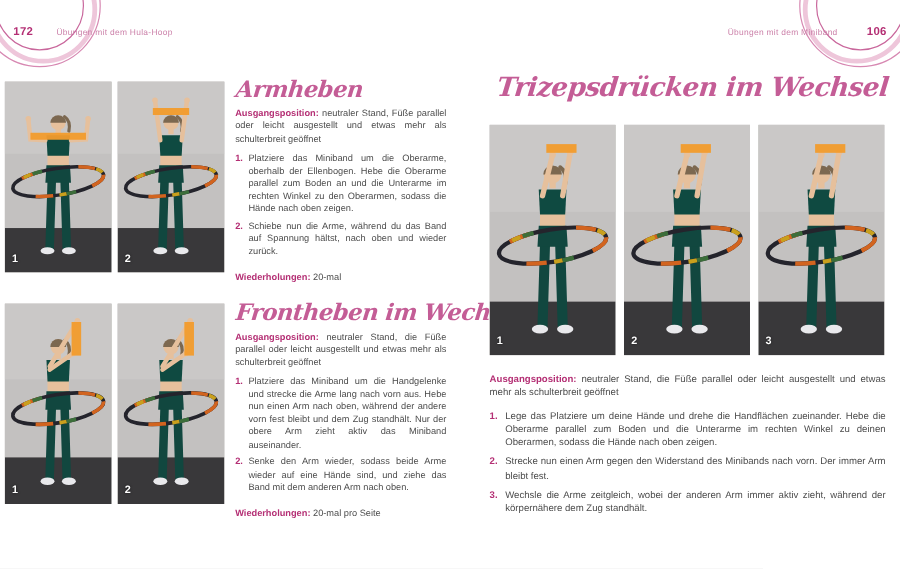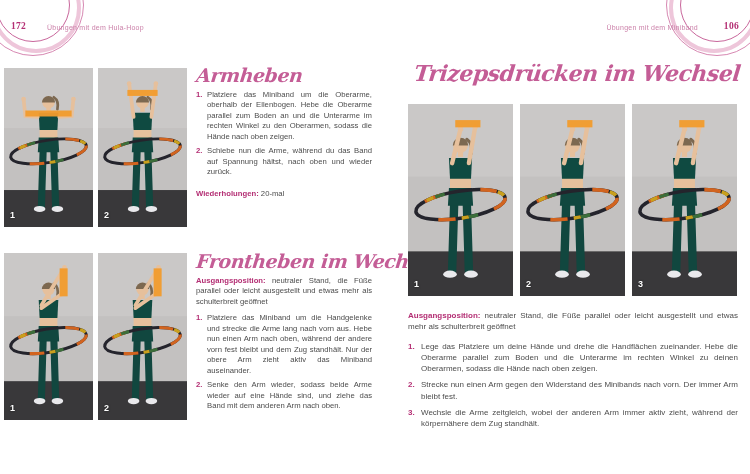--- a/index.html
+++ b/index.html
@@ -15,21 +15,21 @@
   
   .corner{position:absolute;top:0;width:110px;height:62px;overflow:hidden;pointer-events:none;}
   .corner.left{left:0;} .corner.right{right:0;}
   .ring{position:absolute;border-radius:50%;}
   .corner.left .ringA{left:-18px;top:-46px;width:100px;height:100px;border:1.5px solid #d788b2;}
   .corner.left .ringB{left:-9px;top:-37px;width:82px;height:82px;border:4px solid #eec6da;}
   .corner.left .ringC{left:-4px;top:-32px;width:72px;height:72px;border:1.5px solid #c9679c;}
   .corner.right .ringA{right:-18px;top:-46px;width:100px;height:100px;border:1.5px solid #d788b2;}
   .corner.right .ringB{right:-9px;top:-37px;width:82px;height:82px;border:4px solid #eec6da;}
   .corner.right .ringC{right:-4px;top:-32px;width:72px;height:72px;border:1.5px solid #c9679c;}
-  .pagenum{position:absolute;top:21px;font-size:9.5px;font-weight:bold;color:#b42f74;letter-spacing:.3px;font-family:Liberation Serif, serif;}
+  .pagenum{position:absolute;top:21px;font-size:9.5px;font-weight:bold;color:#b42f74;letter-spacing:.3px;}
   .corner.left .pagenum{left:11px;}
   .corner.right .pagenum{right:11px;}
   .runhead{position:absolute;top:24px;font-size:7px;color:#cc82aa;letter-spacing:.25px;}
   .runhead.l{left:47px;}
   .runhead.r{right:52px;text-align:right;}
 
   
   .ex-title{
     font-family:"DejaVu Serif",serif;font-style:italic;font-weight:bold;
     color:#c45d96;white-space:nowrap;transform:skewX(-6deg);transform-origin:left bottom;
@@ -141,20 +141,21 @@
           <circle cx="35" cy="18" r="2.6" fill="#e6c09c"></circle>
           <circle cx="65" cy="18" r="2.6" fill="#e6c09c"></circle>
           <line x1="33" y1="29" x2="67" y2="29" stroke="#f39c2d" stroke-width="7" opacity="0.95"></line>
         </svg>
         <span class="photo-label">2</span>
       </div>
     </div>
 
   <div class="txtcol" id="l1-text">
     <div class="ex-title">Armheben</div>
+    <p class="intro"><span class="pinklab">Ausgangsposition:</span> <span>neutraler Stand, Füße parallel oder leicht ausgestellt und etwas mehr als schulterbreit geöffnet</span></p>
     <div>
 
         <div class="step">
           <span class="step-num">1.</span>
           <span class="step-text">Platziere das Miniband um die Oberarme, oberhalb der Ellenbogen. Hebe die Oberarme parallel zum Boden an und die Unterarme im rechten Winkel zu den Oberarmen, sodass die Hände nach oben zeigen.</span>
         </div>
 
         <div class="step">
           <span class="step-num">2.</span>
           <span class="step-text">Schiebe nun die Arme, während du das Band auf Spannung hältst, nach oben und wieder zurück.</span>
@@ -232,20 +233,21 @@
         <div class="step">
           <span class="step-num">1.</span>
           <span class="step-text">Platziere das Miniband um die Handgelenke und strecke die Arme lang nach vorn aus. Hebe nun einen Arm nach oben, während der andere vorn fest bleibt und dem Zug standhält. Nur der obere Arm zieht aktiv das Miniband auseinander.</span>
         </div>
 
         <div class="step">
           <span class="step-num">2.</span>
           <span class="step-text">Senke den Arm wieder, sodass beide Arme wieder auf eine Hände sind, und ziehe das Band mit dem anderen Arm nach oben.</span>
         </div>
       </div>
+    <p class="reps"><span class="pinklab">Wiederholungen:</span> <span>20-mal pro Seite</span></p>
   </div>
 
   <div class="page" id="page-right">
     <div class="corner right">
       <div class="ring ringA"></div>
       <div class="ring ringB"></div>
       <div class="ring ringC"></div>
       <div class="pagenum">106</div>
     </div>
     <div class="runhead r">Übungen mit dem Miniband</div>

